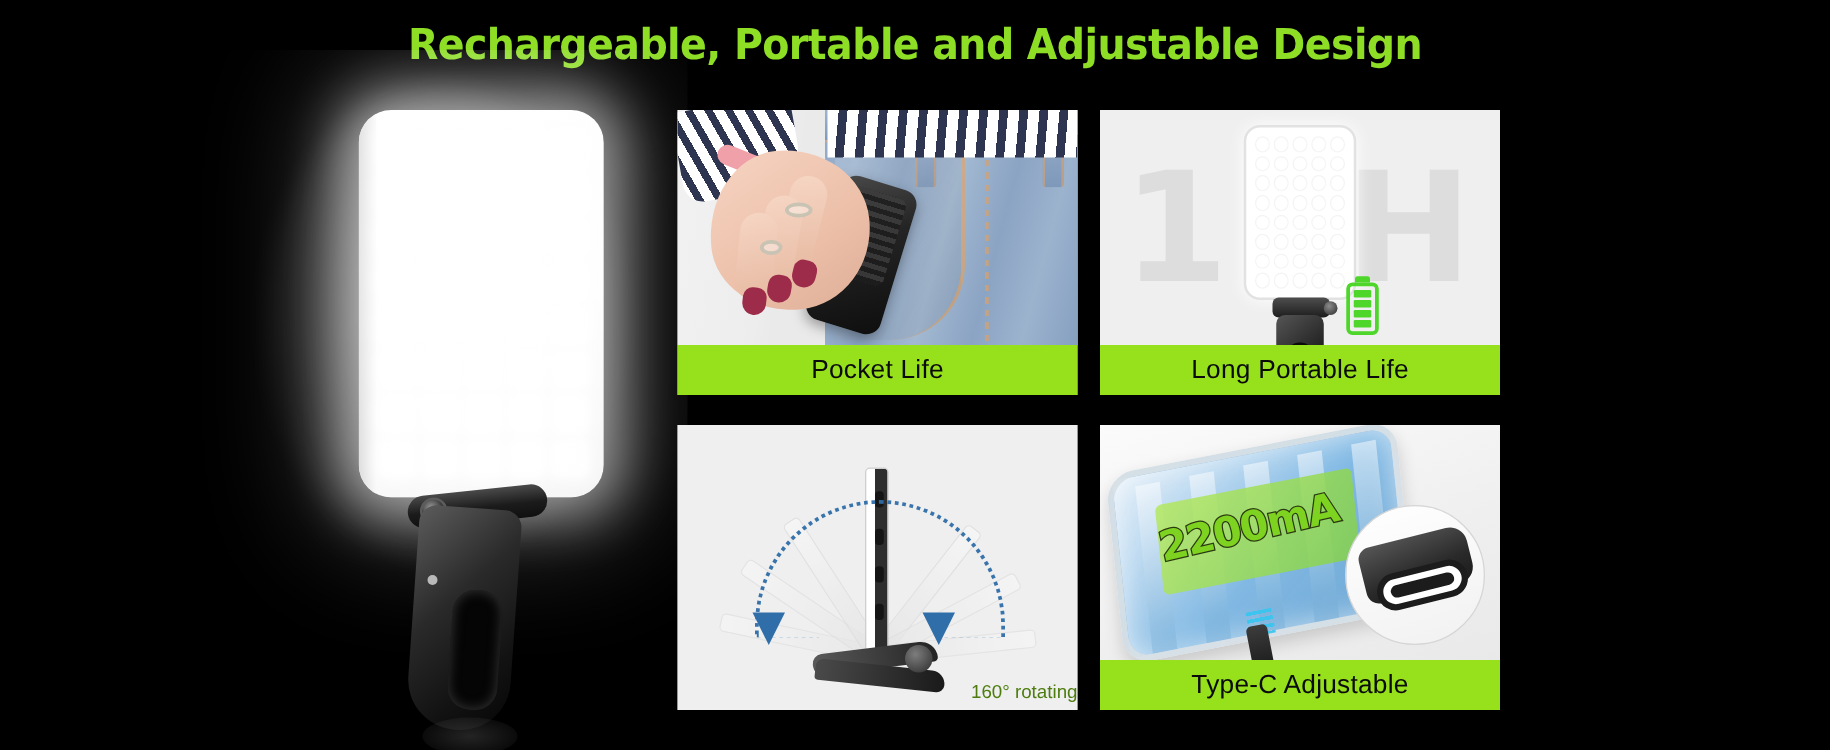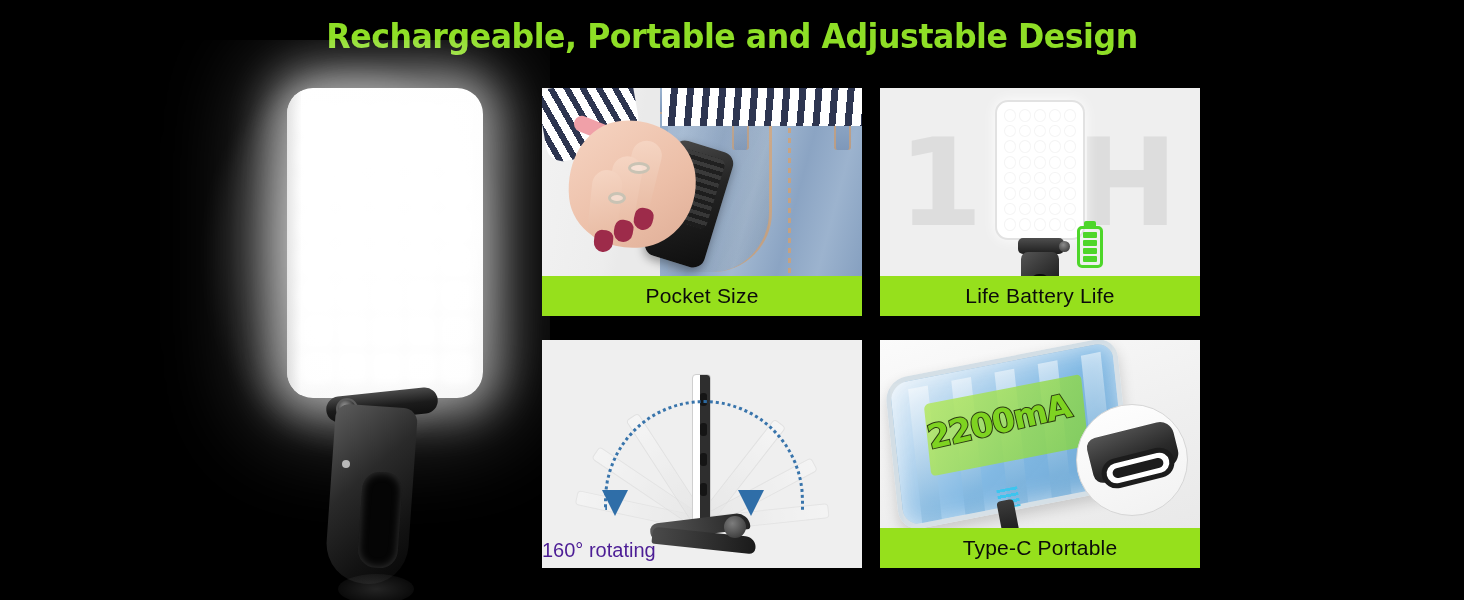--- a/index.html
+++ b/index.html
@@ -353,23 +353,23 @@
   }
   .arrow-tri {
     position: absolute;
     width: 0; height: 0;
     border-left: 13px solid transparent;
     border-right: 13px solid transparent;
     border-top: 26px solid #2f6ea8;
   }
   .angle-caption {
     position: absolute; left: 0; bottom: 6px; width: 100%;
-    text-align: left;
-    font-size: 20px;
-    color: #4c1d95;
+    text-align: right;
+    font-size: 15px;
+    color: #4d7c0f;
     font-family: "Liberation Sans", sans-serif;
   }
   .clip-base {
     position: absolute; left: 108px; bottom: 14px;
     width: 108px; height: 40px;
   }
   .clip-base .jaw-top {
     position: absolute; left: 0; top: 4px; width: 100px; height: 17px;
     background: linear-gradient(90deg,#5a5a5a,#232323);
     border-radius: 9px 16px 4px 9px;
@@ -550,21 +550,21 @@
         <div class="hand"></div>
         <div class="finger" style="left:84px; top:52px; transform:rotate(14deg);"></div>
         <div class="finger" style="left:66px; top:68px; transform:rotate(10deg);"></div>
         <div class="finger" style="left:48px; top:82px; transform:rotate(6deg); height:70px;"></div>
         <div class="nail" style="left:92px; top:120px; transform:rotate(14deg);"></div>
         <div class="nail" style="left:72px; top:132px; transform:rotate(10deg);"></div>
         <div class="nail" style="left:52px; top:142px; transform:rotate(6deg);"></div>
         <div class="ring" style="left:86px; top:74px;"></div>
         <div class="ring" style="left:66px; top:104px; width:18px;"></div>
       </div>
-      <div class="card-label">Pocket Size</div>
+      <div class="card-label">Pocket Life</div>
     </div>
 
     <div class="card">
       <div class="card-media" id="media-battery">
         <div class="watermark">15H</div>
         <div class="mini-panel">
           <div class="mini-grid">
             <i></i>
               <i></i>
               <i></i>
@@ -609,21 +609,21 @@
         </div>
         <div class="mini-arm"></div>
         <div class="mini-clip"></div>
         <div class="battery-icon">
           <span></span>
             <span></span>
             <span></span>
             <span></span>
         </div>
       </div>
-      <div class="card-label">Life Battery Life</div>
+      <div class="card-label">Long Portable Life</div>
     </div>
 
     <div class="card">
       <div class="card-media" id="media-angle">
         <div class="fan-blade" style="transform:rotate(-78deg); opacity:.55;"></div>
         <div class="fan-blade" style="transform:rotate(-56deg); opacity:.62;"></div>
         <div class="fan-blade" style="transform:rotate(-33deg); opacity:.70;"></div>
         <div class="fan-blade" style="transform:rotate(38deg); opacity:.70;"></div>
         <div class="fan-blade" style="transform:rotate(62deg); opacity:.62;"></div>
         <div class="fan-blade" style="transform:rotate(84deg); opacity:.55;"></div>
@@ -656,17 +656,17 @@
           <div class="green-overlay"></div>
         </div>
         <div class="mah-text">2200mA</div>
         <div class="cable-glow"></div>
         <div class="cable-plug"></div>
         <div class="typec-callout">
           <div class="typec-body"></div>
           <div class="typec-tip"></div>
         </div>
       </div>
-      <div class="card-label">Type-C Portable</div>
+      <div class="card-label">Type-C Adjustable</div>
     </div>
 
   </div>
 </div>
 
 </body></html>

